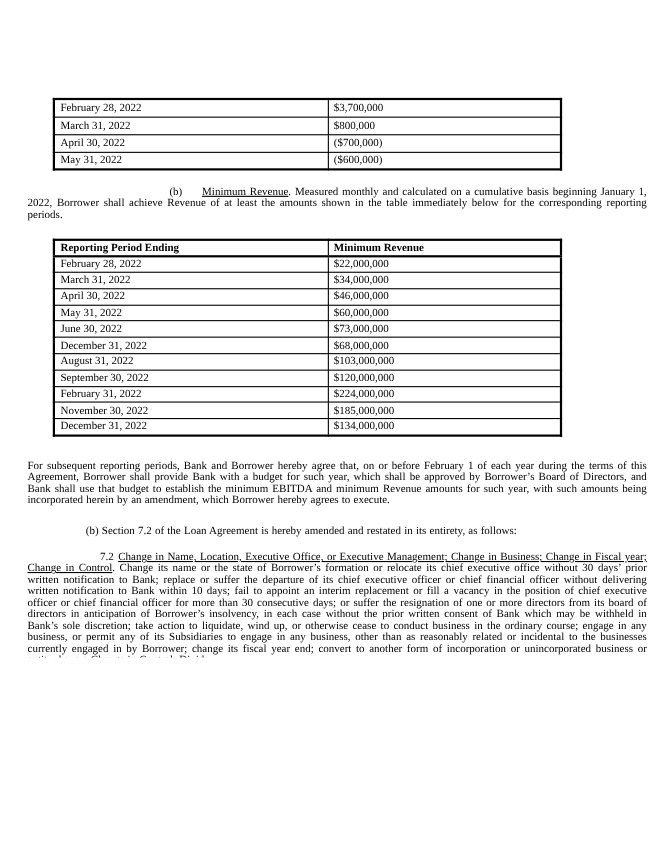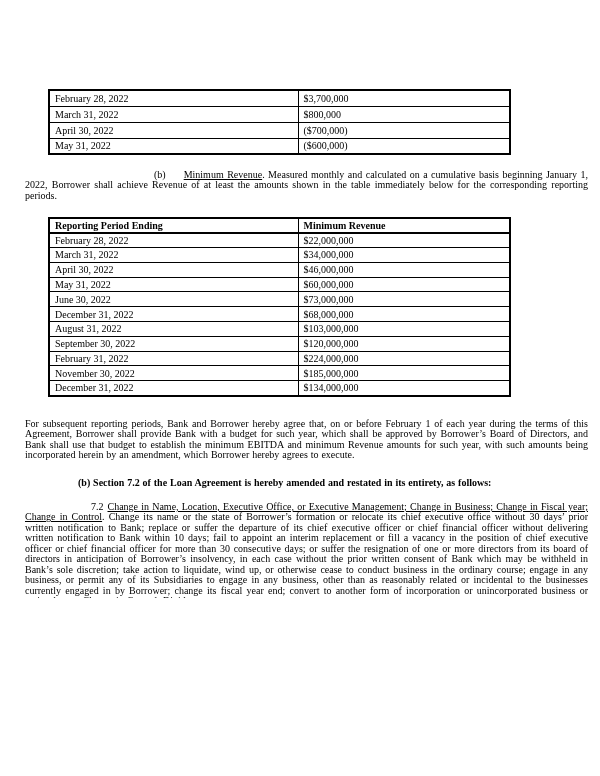--- a/index.html
+++ b/index.html
@@ -47,21 +47,21 @@
     left: 25px;
     width: 563px;
     margin: 0;
     font-size: 10px;
     line-height: 10.45px;
     text-align: justify;
     word-spacing: 0.4px;
   }
   .p1 { top: 170px; text-indent: 129px; }
   .p2 { top: 419px; }
-  .p3 { top: 478px; text-indent: 53px; font-weight: bold; }
+  .p3 { top: 478px; text-indent: 53px; }
   .p4 { top: 502px; text-indent: 66px; }
   .u { text-decoration: underline; }
   .tab { display: inline-block; width: 18px; }
   .numsp { display: inline-block; width: 4px; }
   .divider {
     position: absolute;
     top: 665px;
     left: 17px;
     width: 565px;
     height: 2px;

